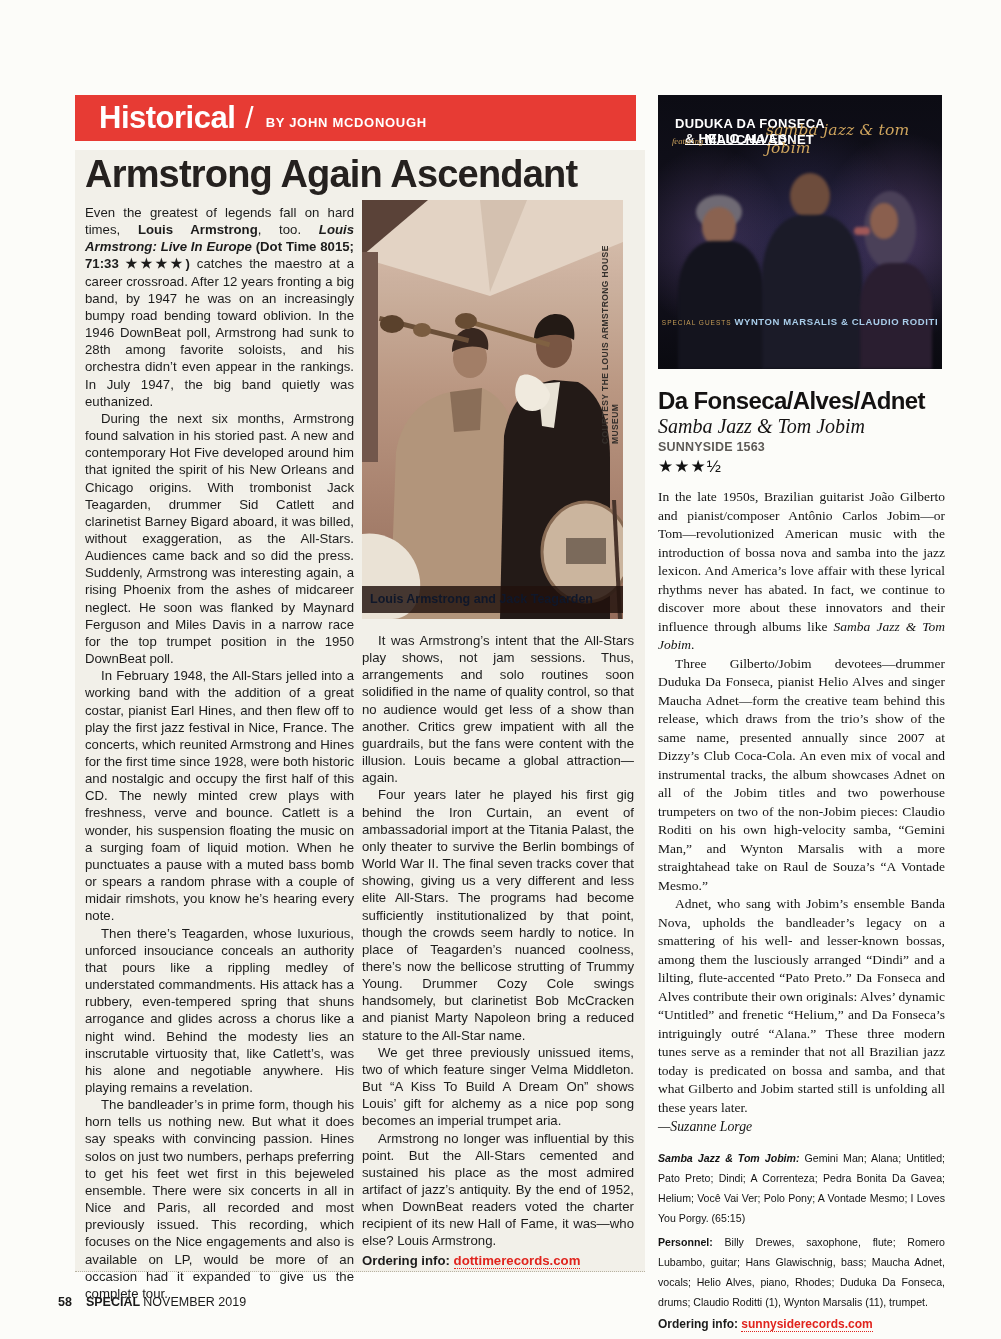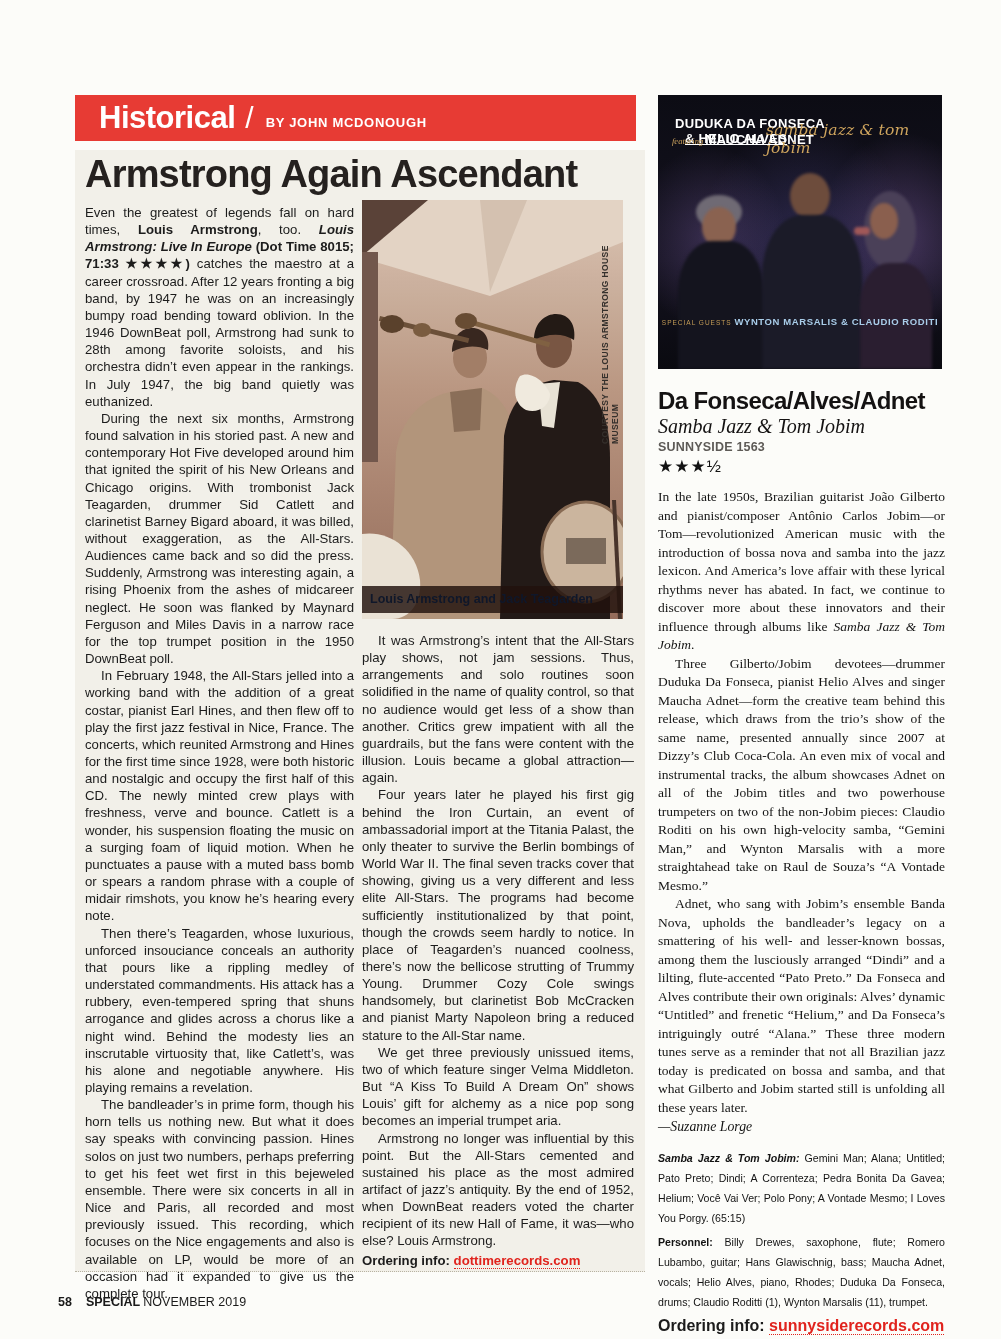--- a/index.html
+++ b/index.html
@@ -70,21 +70,21 @@
   .review-label  { font-size:12.5px; font-weight:bold; color:#5d5a56; margin-top:2px; letter-spacing:0.2px; }
   .review-stars  { font-size:17px; color:#121212; margin-top:2px; letter-spacing:1px; }
   .review-body   { margin-top:11px; font-family:"Liberation Serif", serif; font-size:13.5px;
                    line-height:18.5px; text-align:justify; color:#141414; }
   .review-body p { text-indent:17px; }
   .review-body p.noindent { text-indent:0; }
   .review-byline { font-family:"Liberation Serif", serif; font-style:italic; font-size:13.8px;
                    text-align:left; margin-top:2px; color:#141414; }
   .notes { margin-top:13px; font-size:10.6px; line-height:20px; text-align:justify; color:#131313; }
   .notes p { margin-bottom:4px; text-indent:0; }
-  .review .ordering-line { font-size:16px; margin-top:5px; }
+  .review .ordering-line { font-size:12px; margin-top:5px; }
 
   
   .footer { position:absolute; left:58px; top:1295px; font-size:12.5px; color:#1a1a1a; }
   .footer .num { font-weight:bold; margin-right:14px; }
   .footer .brand { font-weight:bold; }
 </style>
 </head>
 <body>
 
 <div class="page">

